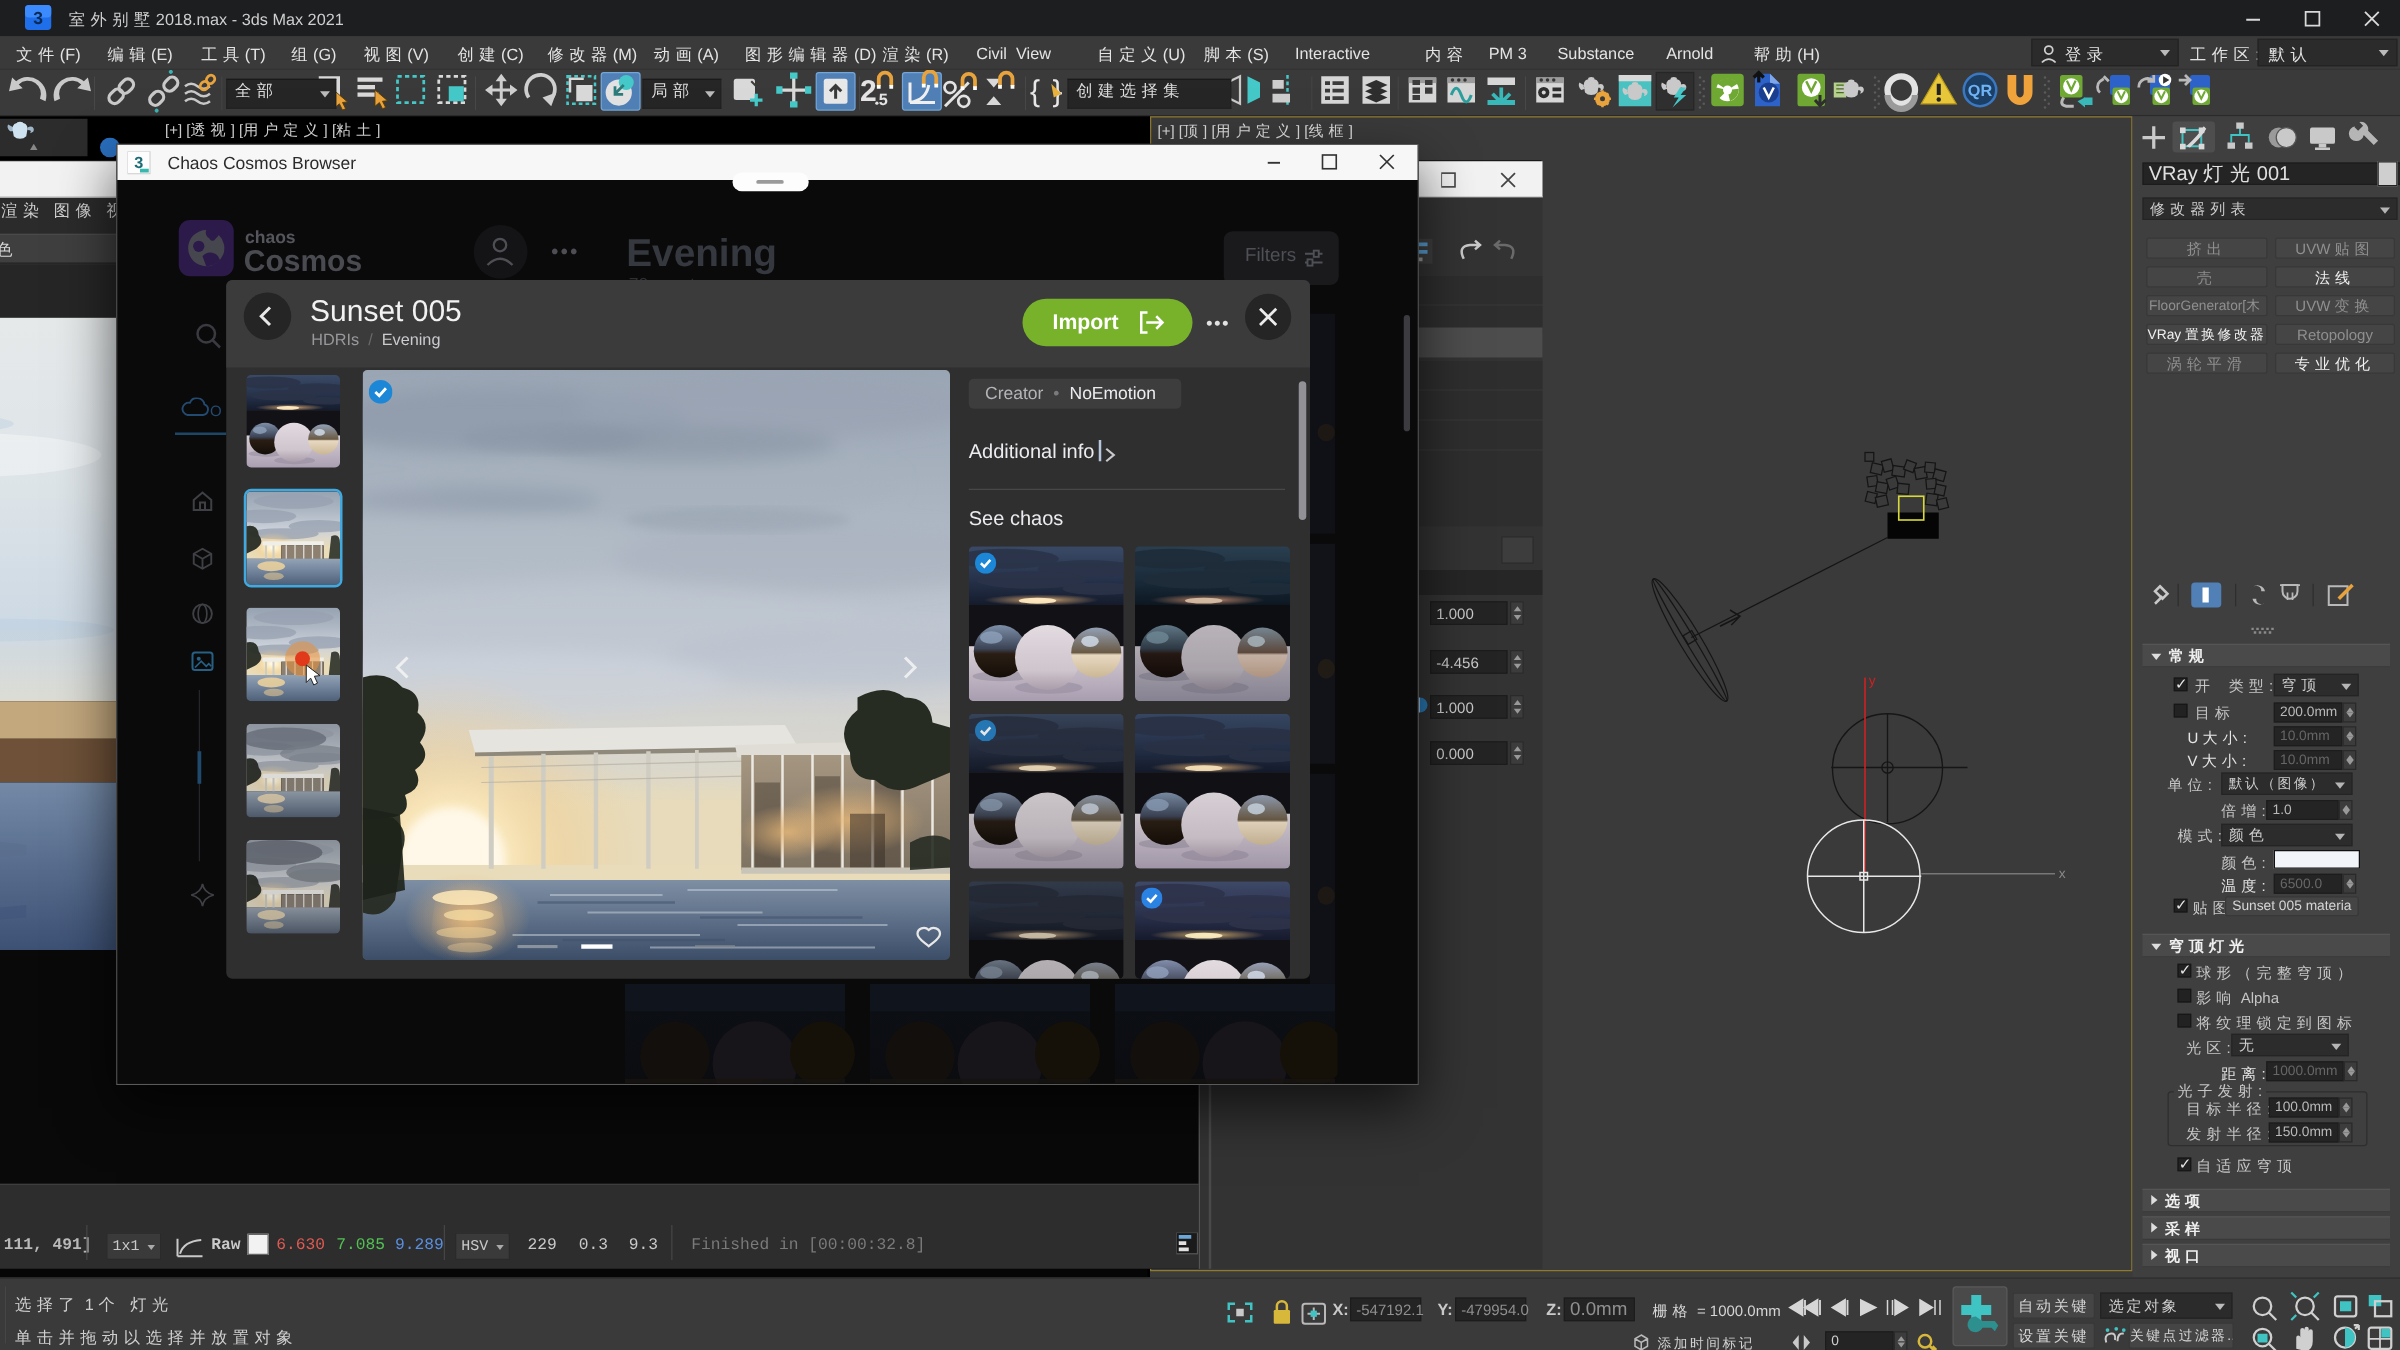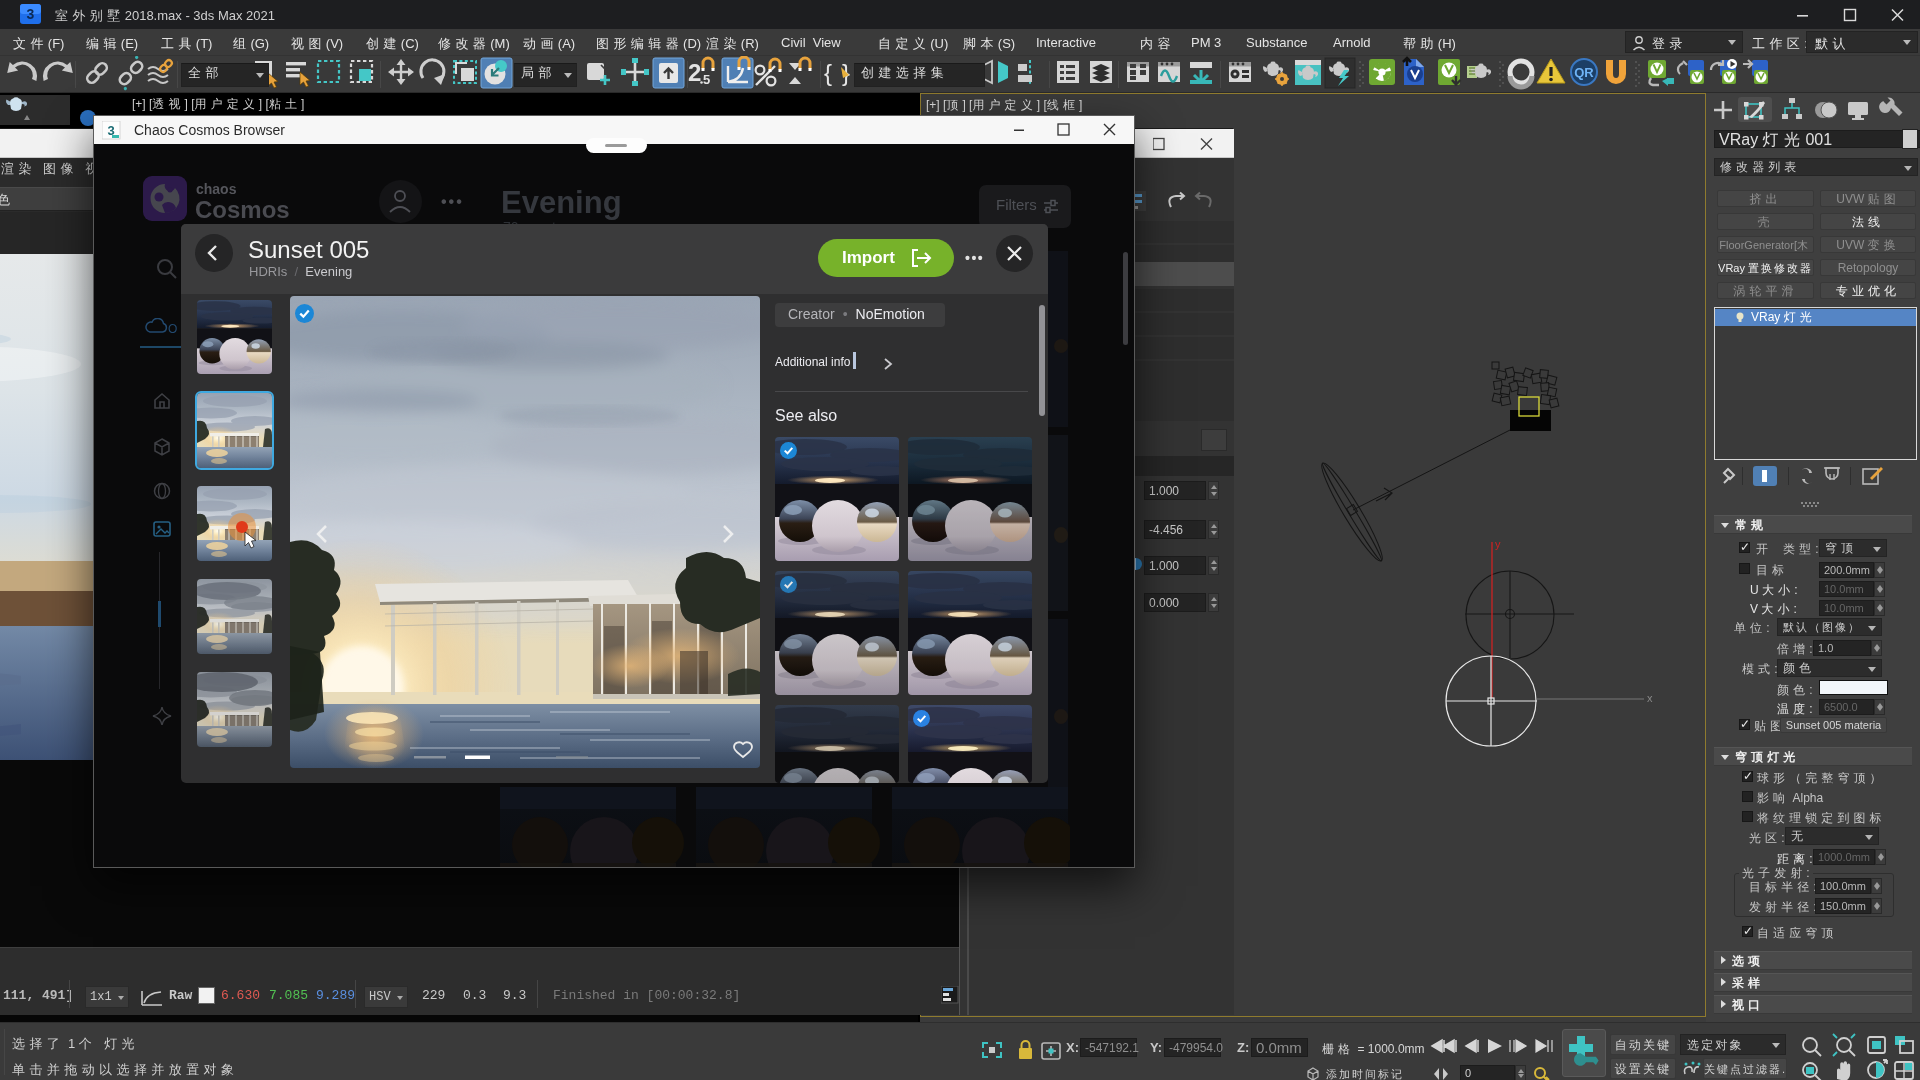--- a/index.html
+++ b/index.html
@@ -511,27 +511,20 @@
  <div class="sbtn" style="left:11px;top:97px;width:97px;height:17px;line-height:16px;color:#8f8f8f"><span class="c">挤出</span></div>
  <div class="sbtn" style="left:114px;top:97px;width:96px;height:17px;line-height:16px;color:#8f8f8f">UVW <span class="c">贴图</span></div>
  <div class="sbtn" style="left:11px;top:120px;width:97px;height:17px;line-height:16px;color:#8f8f8f"><span class="c">壳</span></div>
  <div class="sbtn" style="left:114px;top:120px;width:96px;height:17px;line-height:16px;color:#f0f0f0"><span class="c">法线</span></div>
  <div class="sbtn" style="left:11px;top:143px;width:97px;height:17px;line-height:16px;color:#8f8f8f;font-size:11px;overflow:hidden">FloorGenerator[<span class="c">木</span></div>
  <div class="sbtn" style="left:114px;top:143px;width:96px;height:17px;line-height:16px;color:#8f8f8f">UVW <span class="c">变换</span></div>
  <div class="sbtn" style="left:11px;top:166px;width:97px;height:17px;line-height:16px;color:#f0f0f0;font-size:11px">VRay <span class="c2">置换修改器</span></div>
  <div class="sbtn" style="left:114px;top:166px;width:96px;height:17px;line-height:16px;color:#8f8f8f">Retopology</div>
  <div class="sbtn" style="left:11px;top:189px;width:97px;height:17px;line-height:16px;color:#8f8f8f"><span class="c">涡轮平滑</span></div>
  <div class="sbtn" style="left:114px;top:189px;width:96px;height:17px;line-height:16px;color:#f0f0f0"><span class="c">专业优化</span></div>
- <div class="abs" style="left:8px;top:214px;width:203px;height:153px;background:#3a3a3a;border:1px solid #d8d8d8">
-   <div class="abs" style="left:0;top:1px;width:201px;height:17px;background:#5585c5;color:#fff;font-size:12px;line-height:16px"><span style="margin-left:36px">V</span>Ray <span class="c">灯光</span>
-   <svg class="abs" style="left:18px;top:2px" width="14" height="14">
-            <circle cx="7" cy="5" r="3.5" fill="#e8e4c8"></circle>
-            <rect x="5.5" y="8" width="3" height="3" fill="#e8e4c8"></rect>
-          </svg></div>
- </div>
  <svg class="abs" style="left:8px;top:372px" width="204" height="22">
   <path d="M10 18 L16 12 M14 4 l6 6 -4 4 -6 -6 Z" stroke="#c9c9c9" stroke-width="2" fill="none"></path>
   <rect x="28" y="2" width="1" height="18" fill="#2e2e2e"></rect>
   <rect x="39" y="1" width="24" height="20" rx="3" fill="#5080b5"></rect>
         <rect x="48" y="5" width="5" height="12" fill="#fff"></rect>
   <rect x="74" y="2" width="1" height="18" fill="#2e2e2e"></rect>
   <g fill="#b9b9b9">
           <path d="M88 5 a6 6 0 0 1 10 3 l-3 0 a 4 4 0 0 0 -7 -3 Z M98 17 a6 6 0 0 1 -10 -3 l3 0 a4 4 0 0 0 7 3 Z"></path>
         </g>
   <g transform="translate(118,11)">
@@ -1090,26 +1083,26 @@
  <path d="M434 230 L442 238 L434 246" fill="none" stroke="#f2f2f2" stroke-width="2.5" opacity=".9"></path>
  <g>
               <rect x="124" y="460" width="32" height="2.5" fill="#9aa0a8" opacity=".8"></rect>
               <rect x="175" y="459.5" width="25" height="3.5" fill="#fff"></rect>
               <rect x="266" y="460" width="32" height="2.5" fill="#878d95" opacity=".6"></rect>
             </g>
  <path d="M453 448 c-3.5,-3.5 -9,-1 -9,3 c0,4 5,6.5 9,10 c4,-3.5 9,-6 9,-10 c0,-4 -5.5,-6.5 -9,-3 Z" fill="none" stroke="#e8e8e8" stroke-width="1.8"></path>
 </svg></div>
 
   <div class="abs" style="left:594px;top:79px;width:170px;height:24px;background:#3d3d3e;border-radius:4px;font-size:14px;color:#b5b5b9;line-height:23px"><span style="margin-left:13px">Creator</span><span style="margin:0 8px;color:#7a7a7e">•</span><span style="color:#ececf0">NoEmotion</span></div>
-  <div class="abs" style="left:594px;top:128px;color:#ececf0;font-size:12px">Additional info<span style="display:inline-block;width:2.5px;height:17px;background:#b9c7de;vertical-align:-3px;margin-left:3px"></span></div>
+  <div class="abs" style="left:594px;top:128px;color:#ececf0;font-size:16px">Additional info<span style="display:inline-block;width:2.5px;height:17px;background:#b9c7de;vertical-align:-3px;margin-left:3px"></span></div>
   <svg class="abs" style="left:700px;top:133px" width="14" height="14">
           <path d="M4 2 L10 7 L4 12" fill="none" stroke="#c9c9cd" stroke-width="1.8"></path>
         </svg>
   <div class="abs" style="left:594px;top:167px;width:253px;height:1px;background:#48484a"></div>
-  <div class="abs" style="left:594px;top:183px;color:#ececf0;font-size:16px">See also</div>
+  <div class="abs" style="left:594px;top:183px;color:#ececf0;font-size:16px">See chaos</div>
   <div class="abs sa" style="left:594px;top:213px;width:124px;height:124px;border-radius:4px;overflow:hidden"><svg width="124" height="124" style="">
             <use href="#saT"></use>
             <use href="#chk17" x="5" y="5"></use>
           </svg></div>
   <div class="abs sa" style="left:727px;top:213px;width:124px;height:124px;border-radius:4px;overflow:hidden"><svg width="124" height="124" style="filter:hue-rotate(-16deg) brightness(.82);">
             <use href="#saT"></use>
           </svg></div>
   <div class="abs sa" style="left:594px;top:347px;width:124px;height:124px;border-radius:4px;overflow:hidden"><svg width="124" height="124" style="filter:brightness(.9) saturate(.85);">
             <use href="#saT"></use>
             <use href="#chk17" x="5" y="5"></use>

